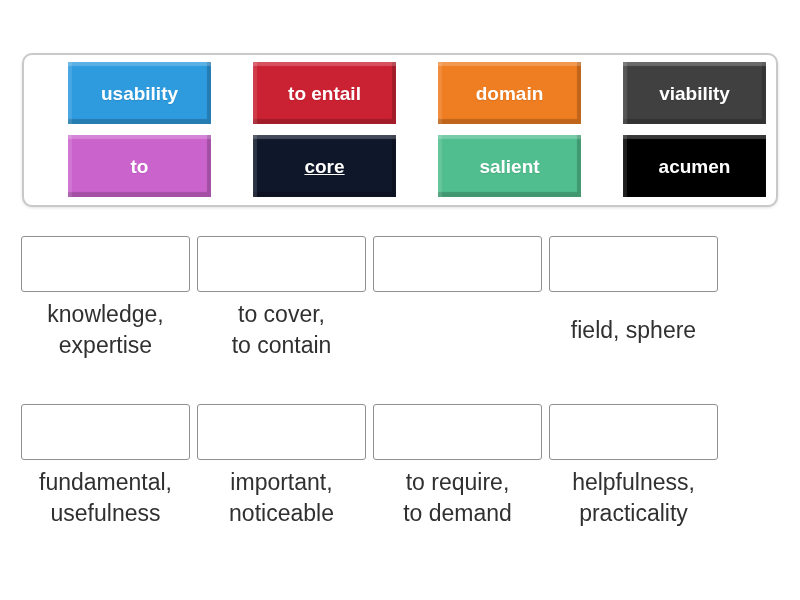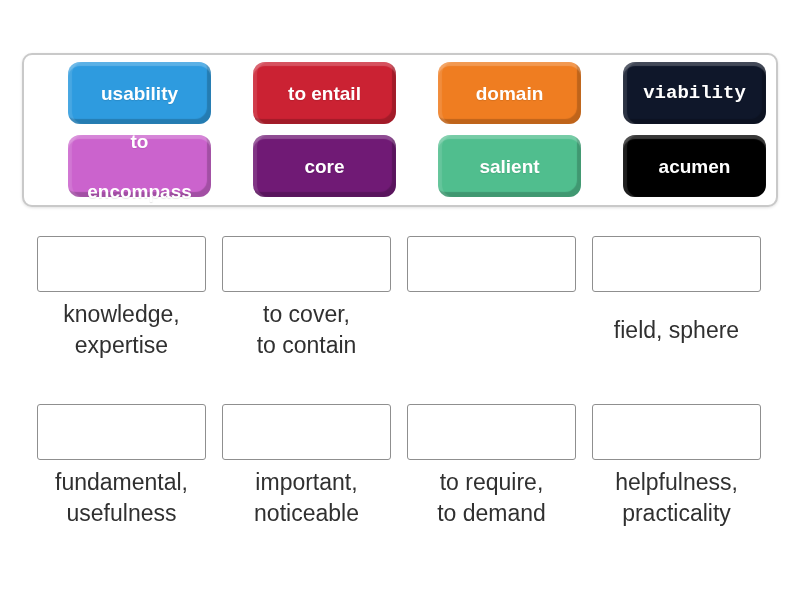--- a/index.html
+++ b/index.html
@@ -21,21 +21,21 @@
     border-radius: 10px;
     box-shadow: 0 1px 3px rgba(0,0,0,0.12);
     padding: 7px 8px;
     display: grid;
     grid-template-columns: repeat(4, 179px);
     grid-auto-rows: 62px;
     column-gap: 6px;
     row-gap: 11px;
   }
   .tile {
-    border-radius: 12px;
+    border-radius: 0;
     display: flex;
     flex-direction: column;
     align-items: center;
     justify-content: center;
     color: #ffffff;
     font-weight: 700;
     font-size: 19px;
     line-height: 23px;
     text-align: center;
     cursor: grab;
@@ -43,25 +43,25 @@
       inset 0 4px 1px rgba(255,255,255,0.22),
       inset 4px 0 1px rgba(255,255,255,0.12),
       inset -4px -5px 1px rgba(0,0,0,0.20);
     text-shadow: 0 1px 1px rgba(0,0,0,0.10);
     margin-left: 36px;
   }
 
   
   .answers-row {
     position: absolute;
-    left: 37px;
+    left: 21px;
     width: 724px;
     display: grid;
     grid-template-columns: repeat(4, 169px);
-    column-gap: 16px;
+    column-gap: 7px;
   }
   .answers-row.row-1 { top: 236px; }
   .answers-row.row-2 { top: 404px; }
 
   .match-cell {
     display: flex;
     flex-direction: column;
     align-items: center;
   }
   .drop-box {
@@ -97,29 +97,28 @@
 
   </div>
   <div class="tile" style="background: rgb(203, 34, 51); text-align: center;">
     <div>to entail</div>
 
   </div>
   <div class="tile" style="background: rgb(239, 125, 33); align-items: center;">
     <div>domain</div>
 
   </div>
-  <div class="tile" style="background: #0f172a; font-family: Liberation Mono, monospace;">
+  <div class="tile" style="background: #404040;">
     <div>viability</div>
 
   </div>
   <div class="tile" style="background: rgb(203, 99, 205); gap: 27px;">
     <div>to</div>
-    <div>encompass</div>
   </div>
-  <div class="tile" style="background: #701a75;">
+  <div class="tile" style="background: #0f172a; text-decoration: underline;">
     <div>core</div>
 
   </div>
   <div class="tile" style="background: rgb(80, 190, 142);">
     <div>salient</div>
 
   </div>
   <div class="tile" style="background: #000000;">
     <div>acumen</div>
 

